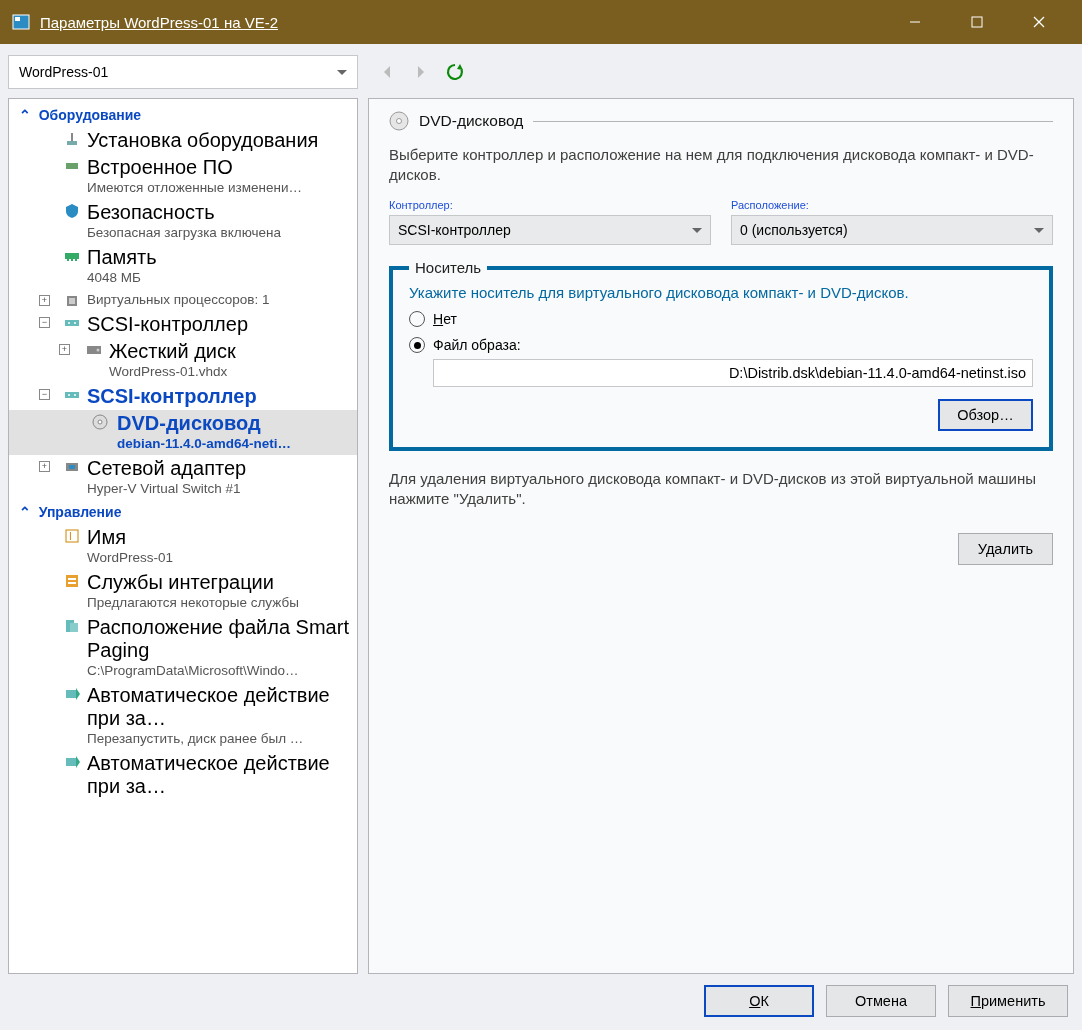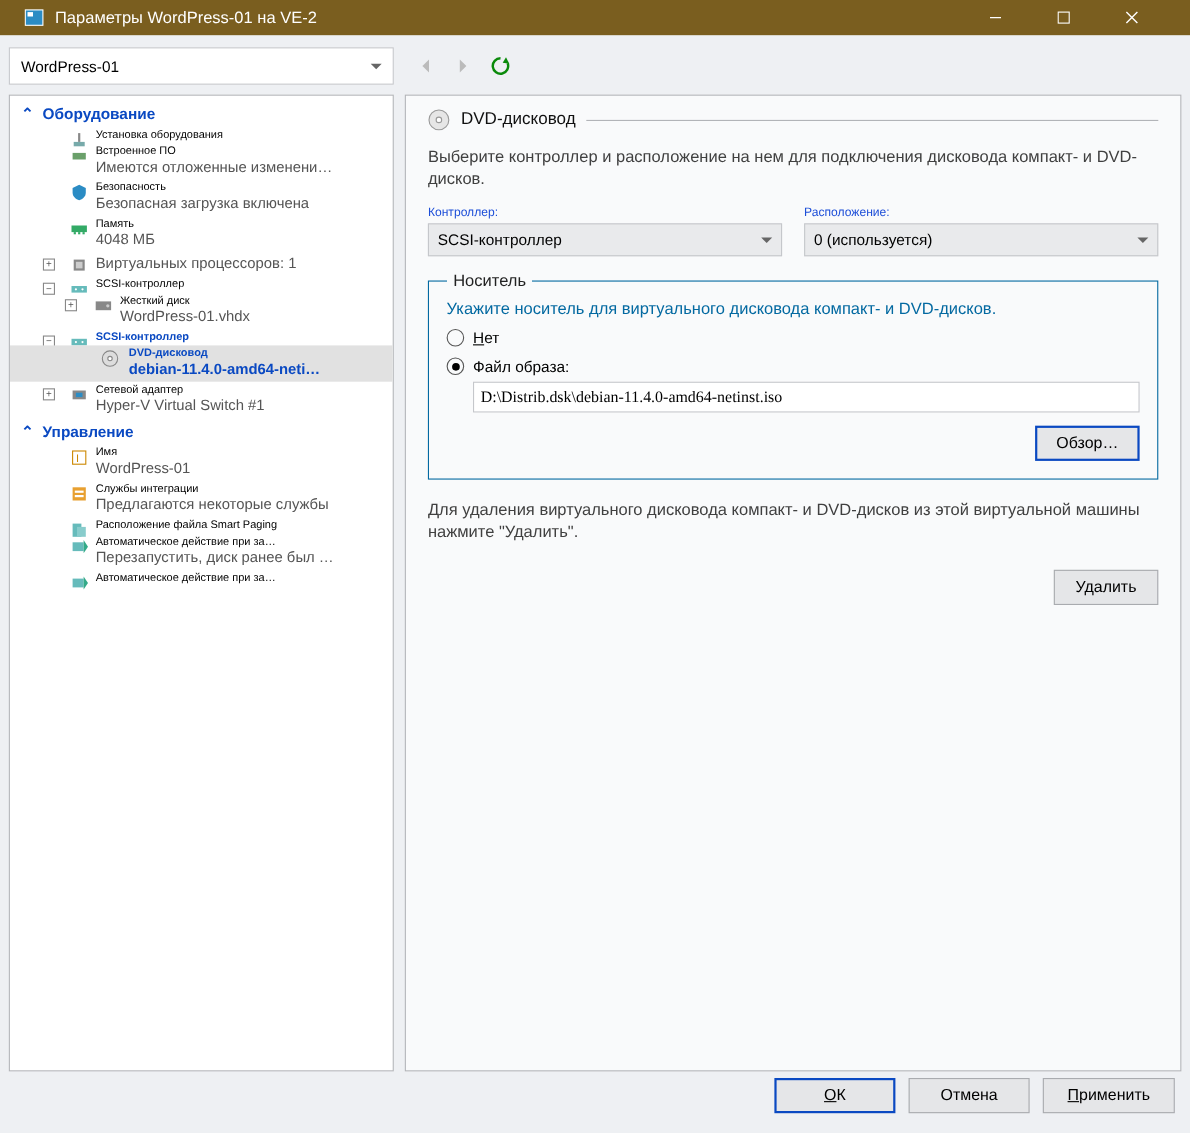--- a/index.html
+++ b/index.html
@@ -1,18 +1,18 @@
 <!DOCTYPE html>
 <html><head>
 <meta charset="utf-8">
 <style>
   * { box-sizing: border-box; margin: 0; padding: 0; }
   body { font-family: "Segoe UI", Tahoma, sans-serif; font-size: 14px; background: #8b6f2e; width: 1082px; height: 1030px; overflow: hidden; }
   .window { width: 1082px; height: 1030px; background: #8b6f2e; display: flex; flex-direction: column; }
-  .titlebar { height: 32px; background: #7a5e1f; color: #fff; display: flex; align-items: center; padding: 0 22px; }
+  .titlebar { height: 44px; background: #7a5e1f; color: #fff; display: flex; align-items: center; padding: 0 12px; text-decoration: underline; }
   .titlebar .app-icon { width: 18px; height: 18px; margin-right: 10px; display:inline-flex; }
   .titlebar .title { flex: 1; font-size: 15px; }
   .titlebar .win-controls { display: flex; gap: 0; }
   .titlebar .wc { width: 62px; height: 40px; display: flex; align-items: center; justify-content: center; color: #fff; cursor: pointer; }
   .client { flex: 1; background: #eef0f3; display: flex; flex-direction: column; padding: 8px; }
   .toprow { display: flex; gap: 10px; height: 40px; align-items: center; margin-bottom: 6px; }
   .vm-select { width: 350px; height: 34px; border: 1px solid #c5c7cb; background: #fff; display:flex; align-items:center; padding: 0 10px; justify-content: space-between; cursor:pointer; }
   .nav-btns { display:flex; gap:8px; margin-left: 6px; align-items:center;}
   .nav-btn { width: 26px; height: 26px; display:flex; align-items:center; justify-content:center; color:#888; cursor:default; }
   .nav-btn.refresh { color: #0a8a0a; cursor:pointer; }
@@ -22,49 +22,49 @@
   .section .chev { color:#0a49c2; }
   .node { padding: 2px 0 2px 34px; position:relative; cursor:pointer; }
   .node.indent1 { padding-left: 52px; }
   .node.indent2 { padding-left: 108px; }
   .node .exp { position:absolute; left: 30px; top:6px; width:11px; height:11px; border:1px solid #888; font-size:9px; line-height:9px; text-align:center; color:#555; background:#fff; }
   .node.indent1 .exp { left: 50px; }
   .node .ico { position:absolute; left:54px; top:3px; width:18px; height:18px; display:flex; align-items:center; justify-content:center; }
   .node.noexp .ico { left:54px; }
   .node.indent1 .ico { left: 76px; }
   .node.indent2 .ico { left: 82px; }
-  .node .lbl { display:block; padding-left: 44px; color:#000; font-size:10px; }
+  .node .lbl { display:block; padding-left: 44px; color:#000; font-size:20px; }
   .node.indent1 .lbl { padding-left: 48px; }
   .node.indent2 .lbl { padding-left: 0px; }
   .node .sub { display:block; padding-left:44px; color:#555; font-size:13.5px; line-height:18px; }
   .node.indent1 .sub { padding-left:48px; }
   .node.selected { background:#e1e1e1; }
   .node.hl .lbl, .node.hl .sub { color:#0a49c2; font-weight:600; }
   .content { flex:1; border:1px solid #b2b4b8; background:#f9fafb; padding: 12px 20px 12px 20px; display:flex; flex-direction:column; }
   .content-header { display:flex; align-items:center; gap:10px; margin-bottom: 14px; }
   .content-header .hline { flex:1; height:1px; background:#b2b4b8; }
   .content-header .htxt { font-size:15.5px; color:#111; }
   .content-header .hico { width:20px; height:20px; }
   .desc { color:#404040; font-size:15px; line-height:20px; margin-bottom:14px; }
   .row2 { display:flex; gap:20px; }
   .col { flex:1; display:flex; flex-direction:column; gap:4px; }
   .flabel { font-size:11px; color:#1d4ed8; }
   .select { height:30px; border:1px solid #c5c7cb; background:#e9eaec; display:flex; align-items:center; padding:0 8px; justify-content:space-between; cursor:pointer; }
-  .fieldset { border:1px solid #0369a1; margin-top:14px; padding: 8px 16px 16px 16px; }
+  .fieldset { border:4px solid #0369a1; margin-top:14px; padding: 8px 16px 16px 16px; }
   .fs-legend { padding: 0 6px; font-size:15px; color:#222; }
   .radio-row { display:flex; align-items:center; gap:8px; margin-top:10px; cursor:pointer; }
   .radio { width:16px; height:16px; border:1px solid #555; border-radius:50%; display:flex; align-items:center; justify-content:center; }
   .radio.checked::after { content:""; width:7px; height:7px; background:#000; border-radius:50%; }
   .imgpath { margin-left:24px; margin-top:6px; }
-  .imgpath input { width:100%; height:28px; border:1px solid #c5c7cb; padding:0 6px; font-size:14.5px; font-family:Liberation Serif, serif; }
+  .imgpath input { width:100%; height:28px; border:1px solid #c5c7cb; padding:0 6px; font-size:14.5px; font-family:Liberation Sans, sans-serif;text-align:right; }
   button.btn { min-width:95px; height:32px; background:#e5e6e8; border:1px solid #a9abaf; font-family:inherit; font-size:14.5px; cursor:pointer; padding: 0 14px; }
   button.btn.primary { border:2px solid #0a49c2; }
   .btn-row-right { display:flex; justify-content:flex-end; margin-top:12px; gap:8px; }
   .delete-wrap { display:flex; justify-content:flex-end; margin-top:10px; }
-  .footer { height:48px; display:flex; align-items:flex-start; justify-content:flex-end; gap:12px; padding: 6px 6px 0 6px; }
+  .footer { height:48px; display:flex; align-items:center; justify-content:flex-end; gap:12px; padding: 6px 6px 0 6px; }
   .chev-dn { width:0; height:0; border-left:5px solid transparent; border-right:5px solid transparent; border-top:5px solid #666; }
   .underline-key { text-decoration: underline; }
 </style>
 </head>
 <body>
 
 <div class="window">
   <div class="titlebar">
     <span class="app-icon">
       <svg viewBox="0 0 18 18">
@@ -270,20 +270,21 @@
 
 
         <div class="node noexp">
           <span class="ico">
               <svg width="16" height="16">
                 <rect x="2" y="2" width="8" height="12" fill="#6bb"></rect>
                 <rect x="6" y="5" width="8" height="9" fill="#8cc"></rect>
               </svg>
             </span>
           <span class="lbl">Расположение файла Smart Paging</span>
+          <span class="sub">C:\ProgramData\Microsoft\Windo…</span>
         </div>
 
         <div class="node noexp">
           <span class="ico">
               <svg width="16" height="16">
                 <rect x="2" y="4" width="10" height="8" fill="#6bb"></rect>
                 <polygon points="12,2 16,8 12,14" fill="#3a8"></polygon>
               </svg>
             </span>
           <span class="lbl">Автоматическое действие при за…</span>

